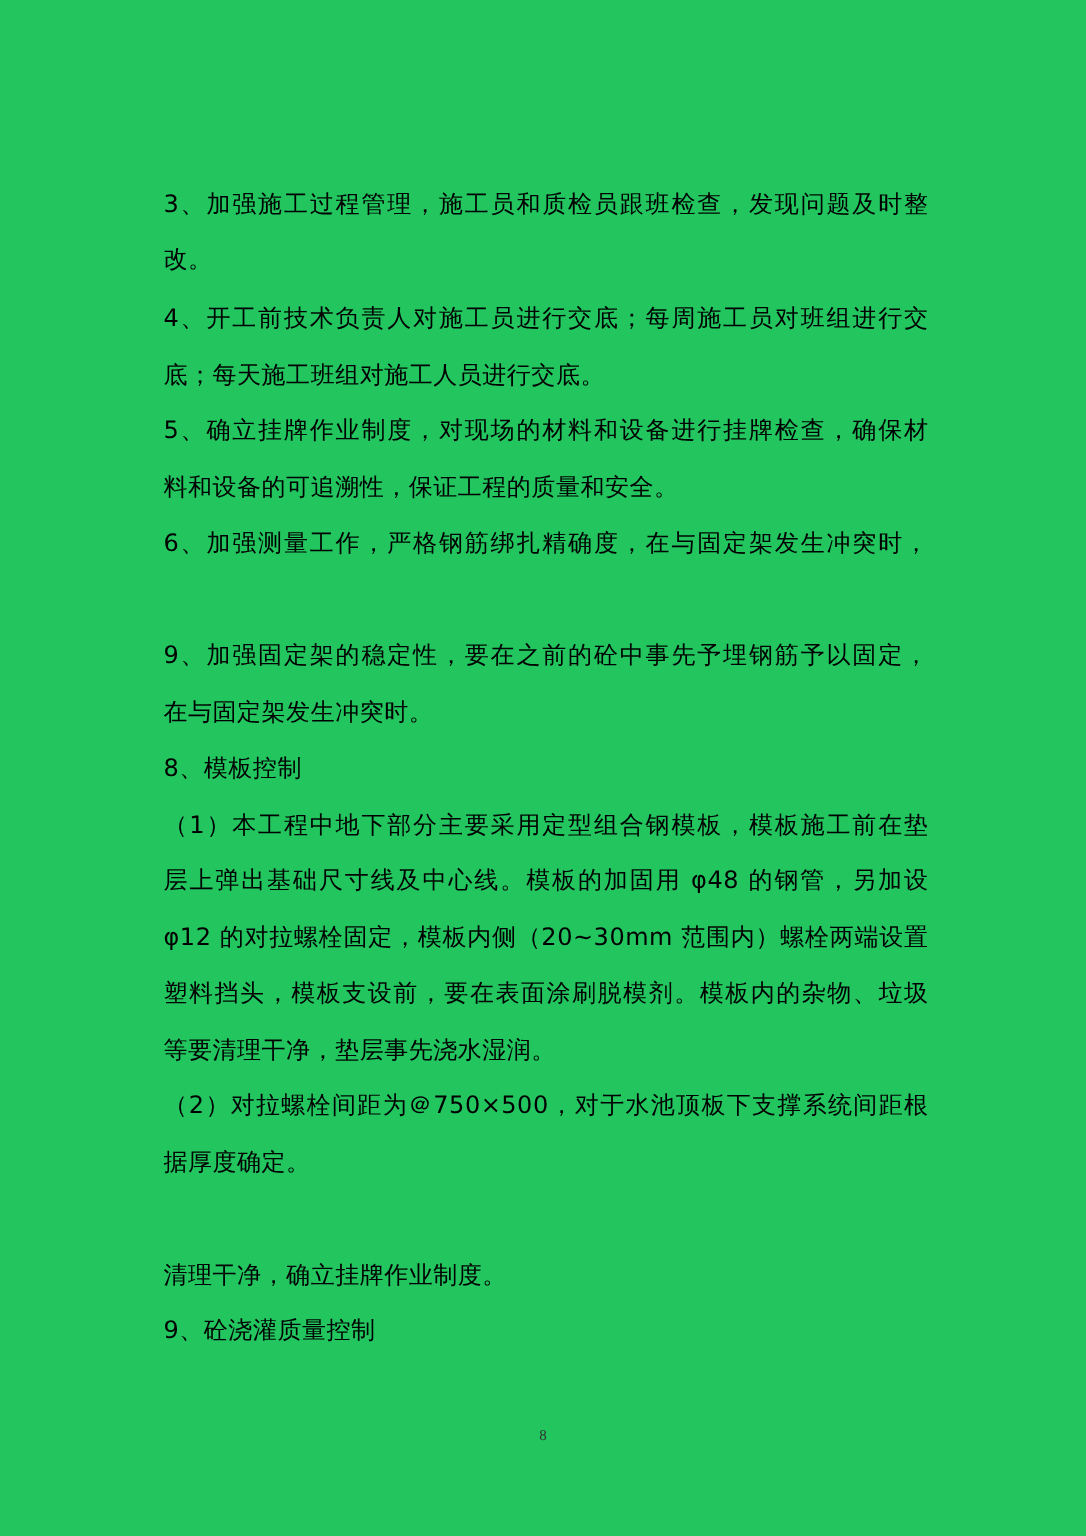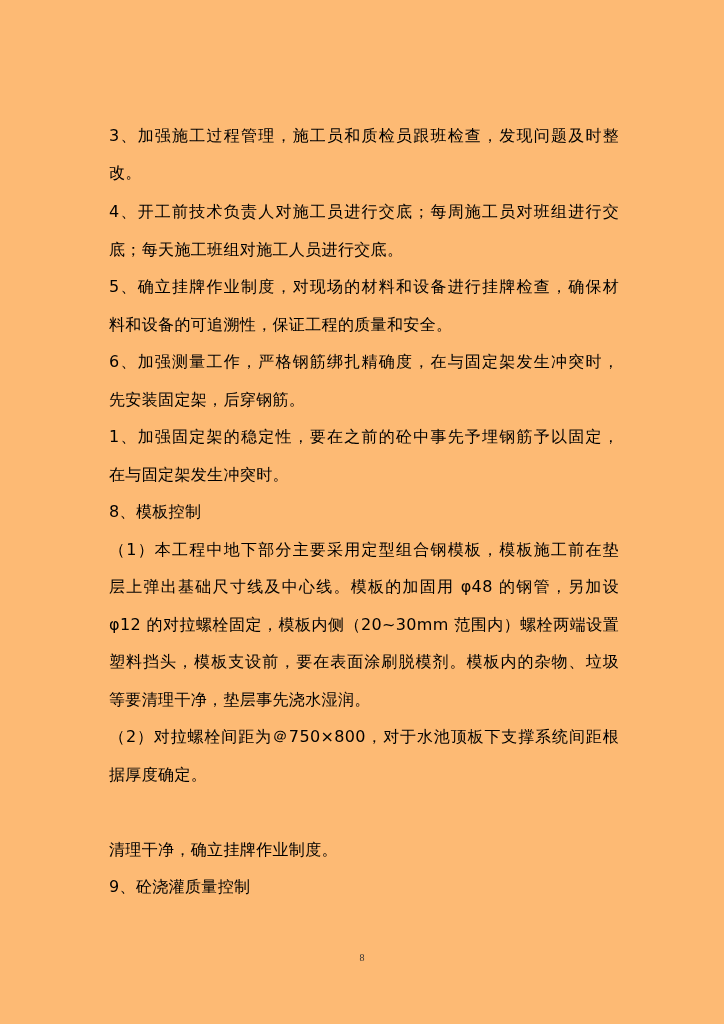--- a/index.html
+++ b/index.html
@@ -14,21 +14,21 @@
       overflow: hidden;
       font-family: "DejaVu Sans", "Liberation Sans", sans-serif;
       color: #000000;
     }
     .page {
       position: absolute;
       left: 0;
       top: 0;
       width: 724px;
       height: 1024px;
-      background: #fdba74;
+      background: #22c55e;
     }
     .line {
       position: absolute;
       left: 109px;
       width: 510px;
       font-size: 16px;
       line-height: 20px;
       white-space: nowrap;
       letter-spacing: 0.35px;
     }
@@ -54,34 +54,33 @@
   <div class="line justify" style="top:126px">3、加强施工过程管理，施工员和质检员跟班检查，发现问题及时整</div>
   <div class="line" style="top:163px">改。</div>
 
   <div class="line justify" style="top:202px">4、开工前技术负责人对施工员进行交底；每周施工员对班组进行交</div>
   <div class="line" style="top:240px">底；每天施工班组对施工人员进行交底。</div>
 
   <div class="line justify" style="top:277px">5、确立挂牌作业制度，对现场的材料和设备进行挂牌检查，确保材</div>
   <div class="line" style="top:315px">料和设备的可追溯性，保证工程的质量和安全。</div>
 
   <div class="line justify" style="top:352px">6、加强测量工作，严格钢筋绑扎精确度，在与固定架发生冲突时，</div>
-  <div class="line" style="top:390px">先安装固定架，后穿钢筋。</div>
 
-  <div class="line justify" style="top:427px">1、加强固定架的稳定性，要在之前的砼中事先予埋钢筋予以固定，</div>
+  <div class="line justify" style="top:427px">9、加强固定架的稳定性，要在之前的砼中事先予埋钢筋予以固定，</div>
   <div class="line" style="top:465px">在与固定架发生冲突时。</div>
 
   <div class="line" style="top:502px">8、模板控制</div>
 
   <div class="line justify" style="top:540px">（1）本工程中地下部分主要采用定型组合钢模板，模板施工前在垫</div>
   <div class="line justify" style="top:577px">层上弹出基础尺寸线及中心线。模板的加固用 φ48 的钢管，另加设</div>
   <div class="line justify" style="top:615px">φ12 的对拉螺栓固定，模板内侧（20~30mm 范围内）螺栓两端设置</div>
   <div class="line" style="top:690px">等要清理干净，垫层事先浇水湿润。</div>
   <div class="line justify" style="top:652px">塑料挡头，模板支设前，要在表面涂刷脱模剂。模板内的杂物、垃圾</div>
 
-  <div class="line justify" style="top:727px">（2）对拉螺栓间距为＠750×800，对于水池顶板下支撑系统间距根</div>
+  <div class="line justify" style="top:727px">（2）对拉螺栓间距为＠750×500，对于水池顶板下支撑系统间距根</div>
   <div class="line" style="top:765px">据厚度确定。</div>
 
   <div class="line" style="top:840px">清理干净，确立挂牌作业制度。</div>
 
   <div class="line" style="top:877px">9、砼浇灌质量控制</div>
 
   <div class="page-number">8</div>
 </div>
 
 </body></html>

